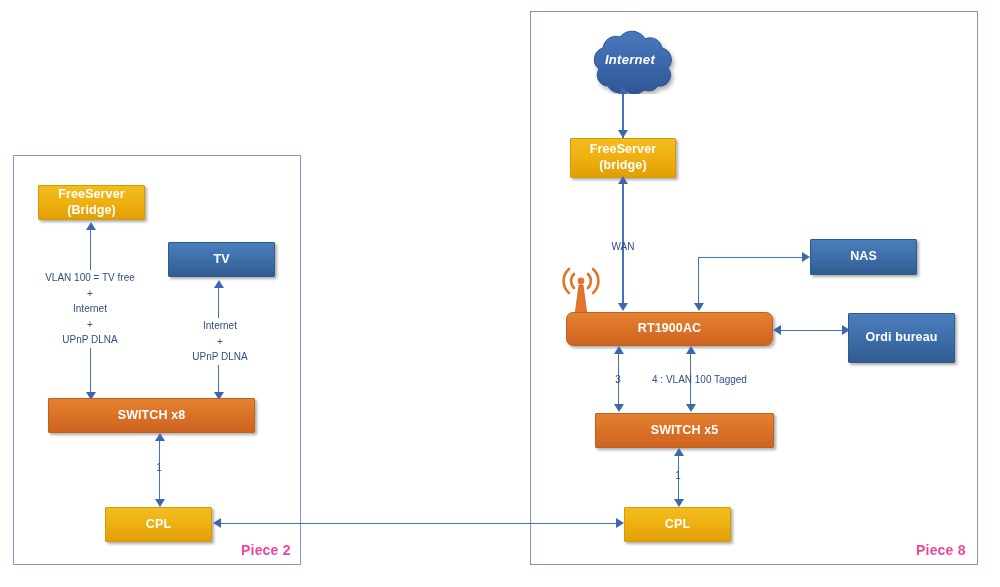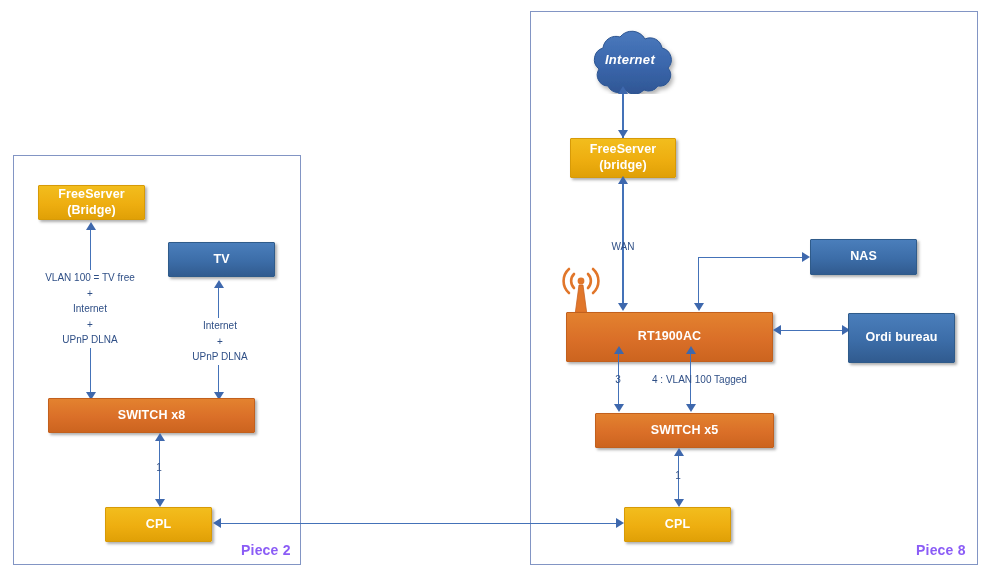--- a/index.html
+++ b/index.html
@@ -15,21 +15,21 @@
   .panel{
     position:absolute;
     border:1px solid #8295c4;
     background:transparent;
     box-sizing:border-box;
   }
   .panel-label{
     position:absolute;
     font-size:14px;
     font-weight:bold;
-    color:#8b5cf6;
+    color:#ec4899;
     letter-spacing:.2px;
     white-space:nowrap;
   }
 
   
   .node{
     position:absolute;
     box-sizing:border-box;
     display:flex;
     align-items:center;
@@ -166,21 +166,21 @@
       <circle cx="21" cy="16" r="3.4" fill="#e1762a"></circle>
 
       <path d="M14,9 a10,10 0 0 0 0,14" fill="none" stroke="#e1762a" stroke-width="2.6" stroke-linecap="round"></path>
       <path d="M9,4 a16,16 0 0 0 0,24" fill="none" stroke="#e1762a" stroke-width="2.6" stroke-linecap="round"></path>
 
       <path d="M28,9 a10,10 0 0 1 0,14" fill="none" stroke="#e1762a" stroke-width="2.6" stroke-linecap="round"></path>
       <path d="M33,4 a16,16 0 0 1 0,24" fill="none" stroke="#e1762a" stroke-width="2.6" stroke-linecap="round"></path>
     </svg>
   </div>
 
-  <div class="node node-orange" style="left:566px;top:312px;width:207px;height:50px;">
+  <div class="node node-orange" style="left:566px;top:312px;width:207px;height:34px;border-radius:7px;">
     <span>RT1900AC</span>
   </div>
 
   <div class="thin-vline" style="left:698px;top:257px;height:51px;"></div>
   <div class="thin-hline" style="left:698px;top:257px;width:108px;"></div>
   <div class="ah ah-right" style="left:802px;top:252px;"></div>
   <div class="ah ah-down" style="left:694px;top:303px;"></div>
 
   <div class="node node-blue" style="left:810px;top:239px;width:107px;height:36px;">
     <span>NAS</span>

